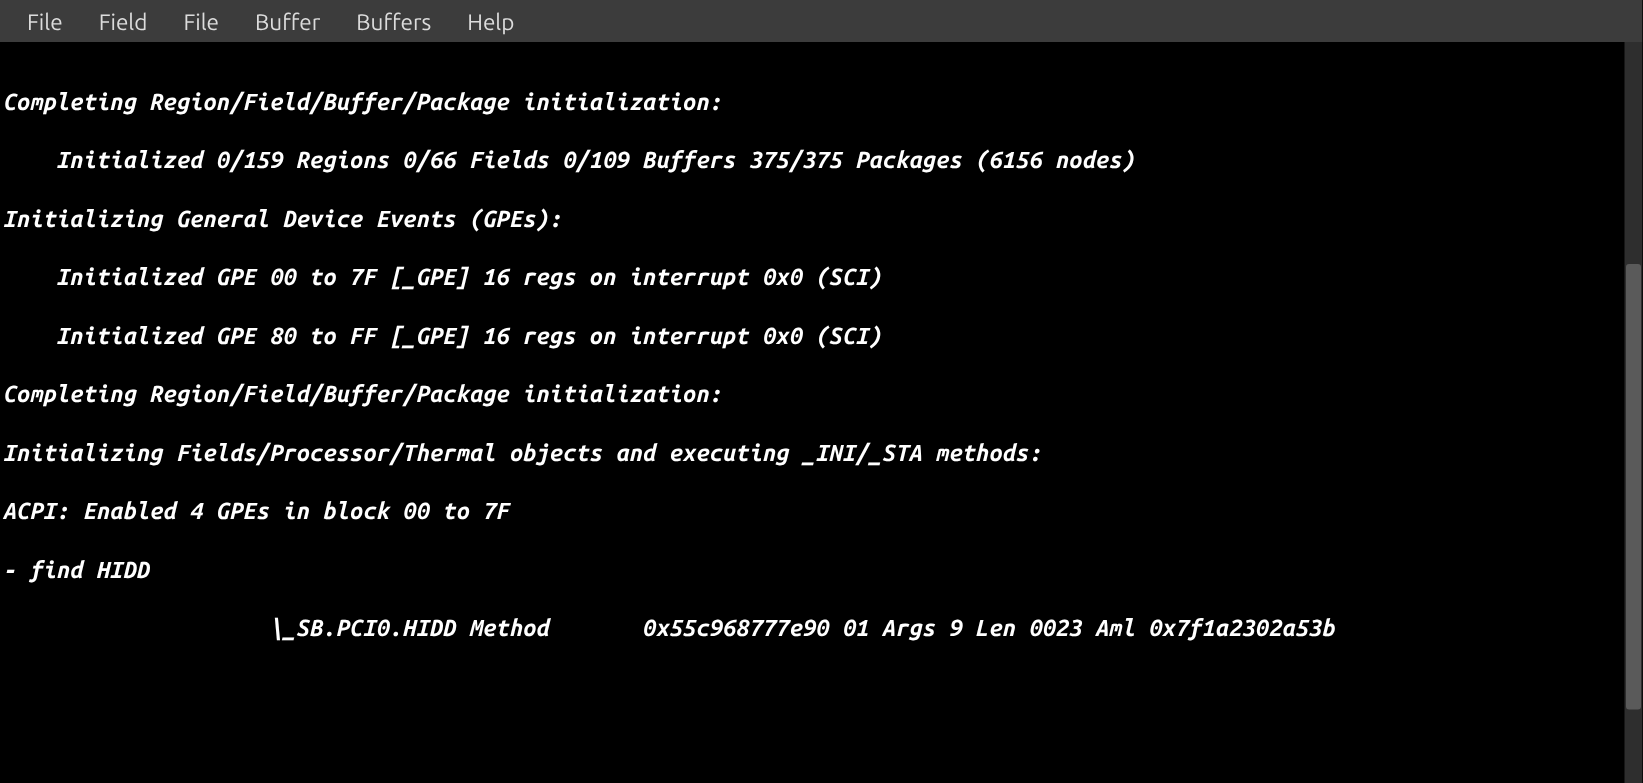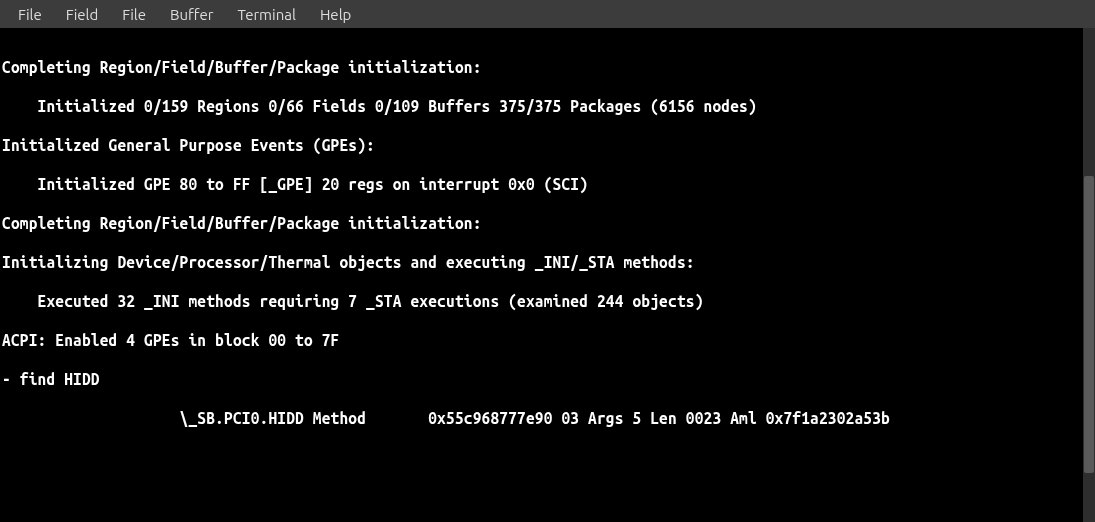--- a/index.html
+++ b/index.html
@@ -53,45 +53,46 @@
       position: absolute;
       left: 1px;
       right: 1px;
       top: 30%;
       height: 60%;
       background: #5a5a5a;
       border-radius: 2px;
     }
     .line {
       padding-left: 2px;
+      font-style: italic;
     }
   </style>
 </head>
 <body>
 
 <div class="menubar">
   <div class="menu-item">File</div>
   <div class="menu-item">Field</div>
   <div class="menu-item">File</div>
   <div class="menu-item">Buffer</div>
-  <div class="menu-item">Terminal</div>
+  <div class="menu-item">Buffers</div>
   <div class="menu-item">Help</div>
 </div>
 
 <div class="terminal-area">
 <div class="line">Completing Region/Field/Buffer/Package initialization:</div>
 <div class="line">    Initialized 0/159 Regions 0/66 Fields 0/109 Buffers 375/375 Packages (6156 nodes)</div>
-<div class="line">Initialized General Purpose Events (GPEs):</div>
-<div class="line">    Initialized GPE 80 to FF [_GPE] 20 regs on interrupt 0x0 (SCI)</div>
+<div class="line">Initializing General Device Events (GPEs):</div>
+<div class="line">    Initialized GPE 00 to 7F [_GPE] 16 regs on interrupt 0x0 (SCI)</div>
+<div class="line">    Initialized GPE 80 to FF [_GPE] 16 regs on interrupt 0x0 (SCI)</div>
 <div class="line">Completing Region/Field/Buffer/Package initialization:</div>
-<div class="line">Initializing Device/Processor/Thermal objects and executing _INI/_STA methods:</div>
-<div class="line">    Executed 32 _INI methods requiring 7 _STA executions (examined 244 objects)</div>
+<div class="line">Initializing Fields/Processor/Thermal objects and executing _INI/_STA methods:</div>
 <div class="line">ACPI: Enabled 4 GPEs in block 00 to 7F</div>
 <div class="line">- find HIDD</div>
-<div class="line">                    \_SB.PCI0.HIDD Method       0x55c968777e90 03 Args 5 Len 0023 Aml 0x7f1a2302a53b</div>
+<div class="line">                    \_SB.PCI0.HIDD Method       0x55c968777e90 01 Args 9 Len 0023 Aml 0x7f1a2302a53b</div>
 
 
 
 
 
 
 
 
 
 

